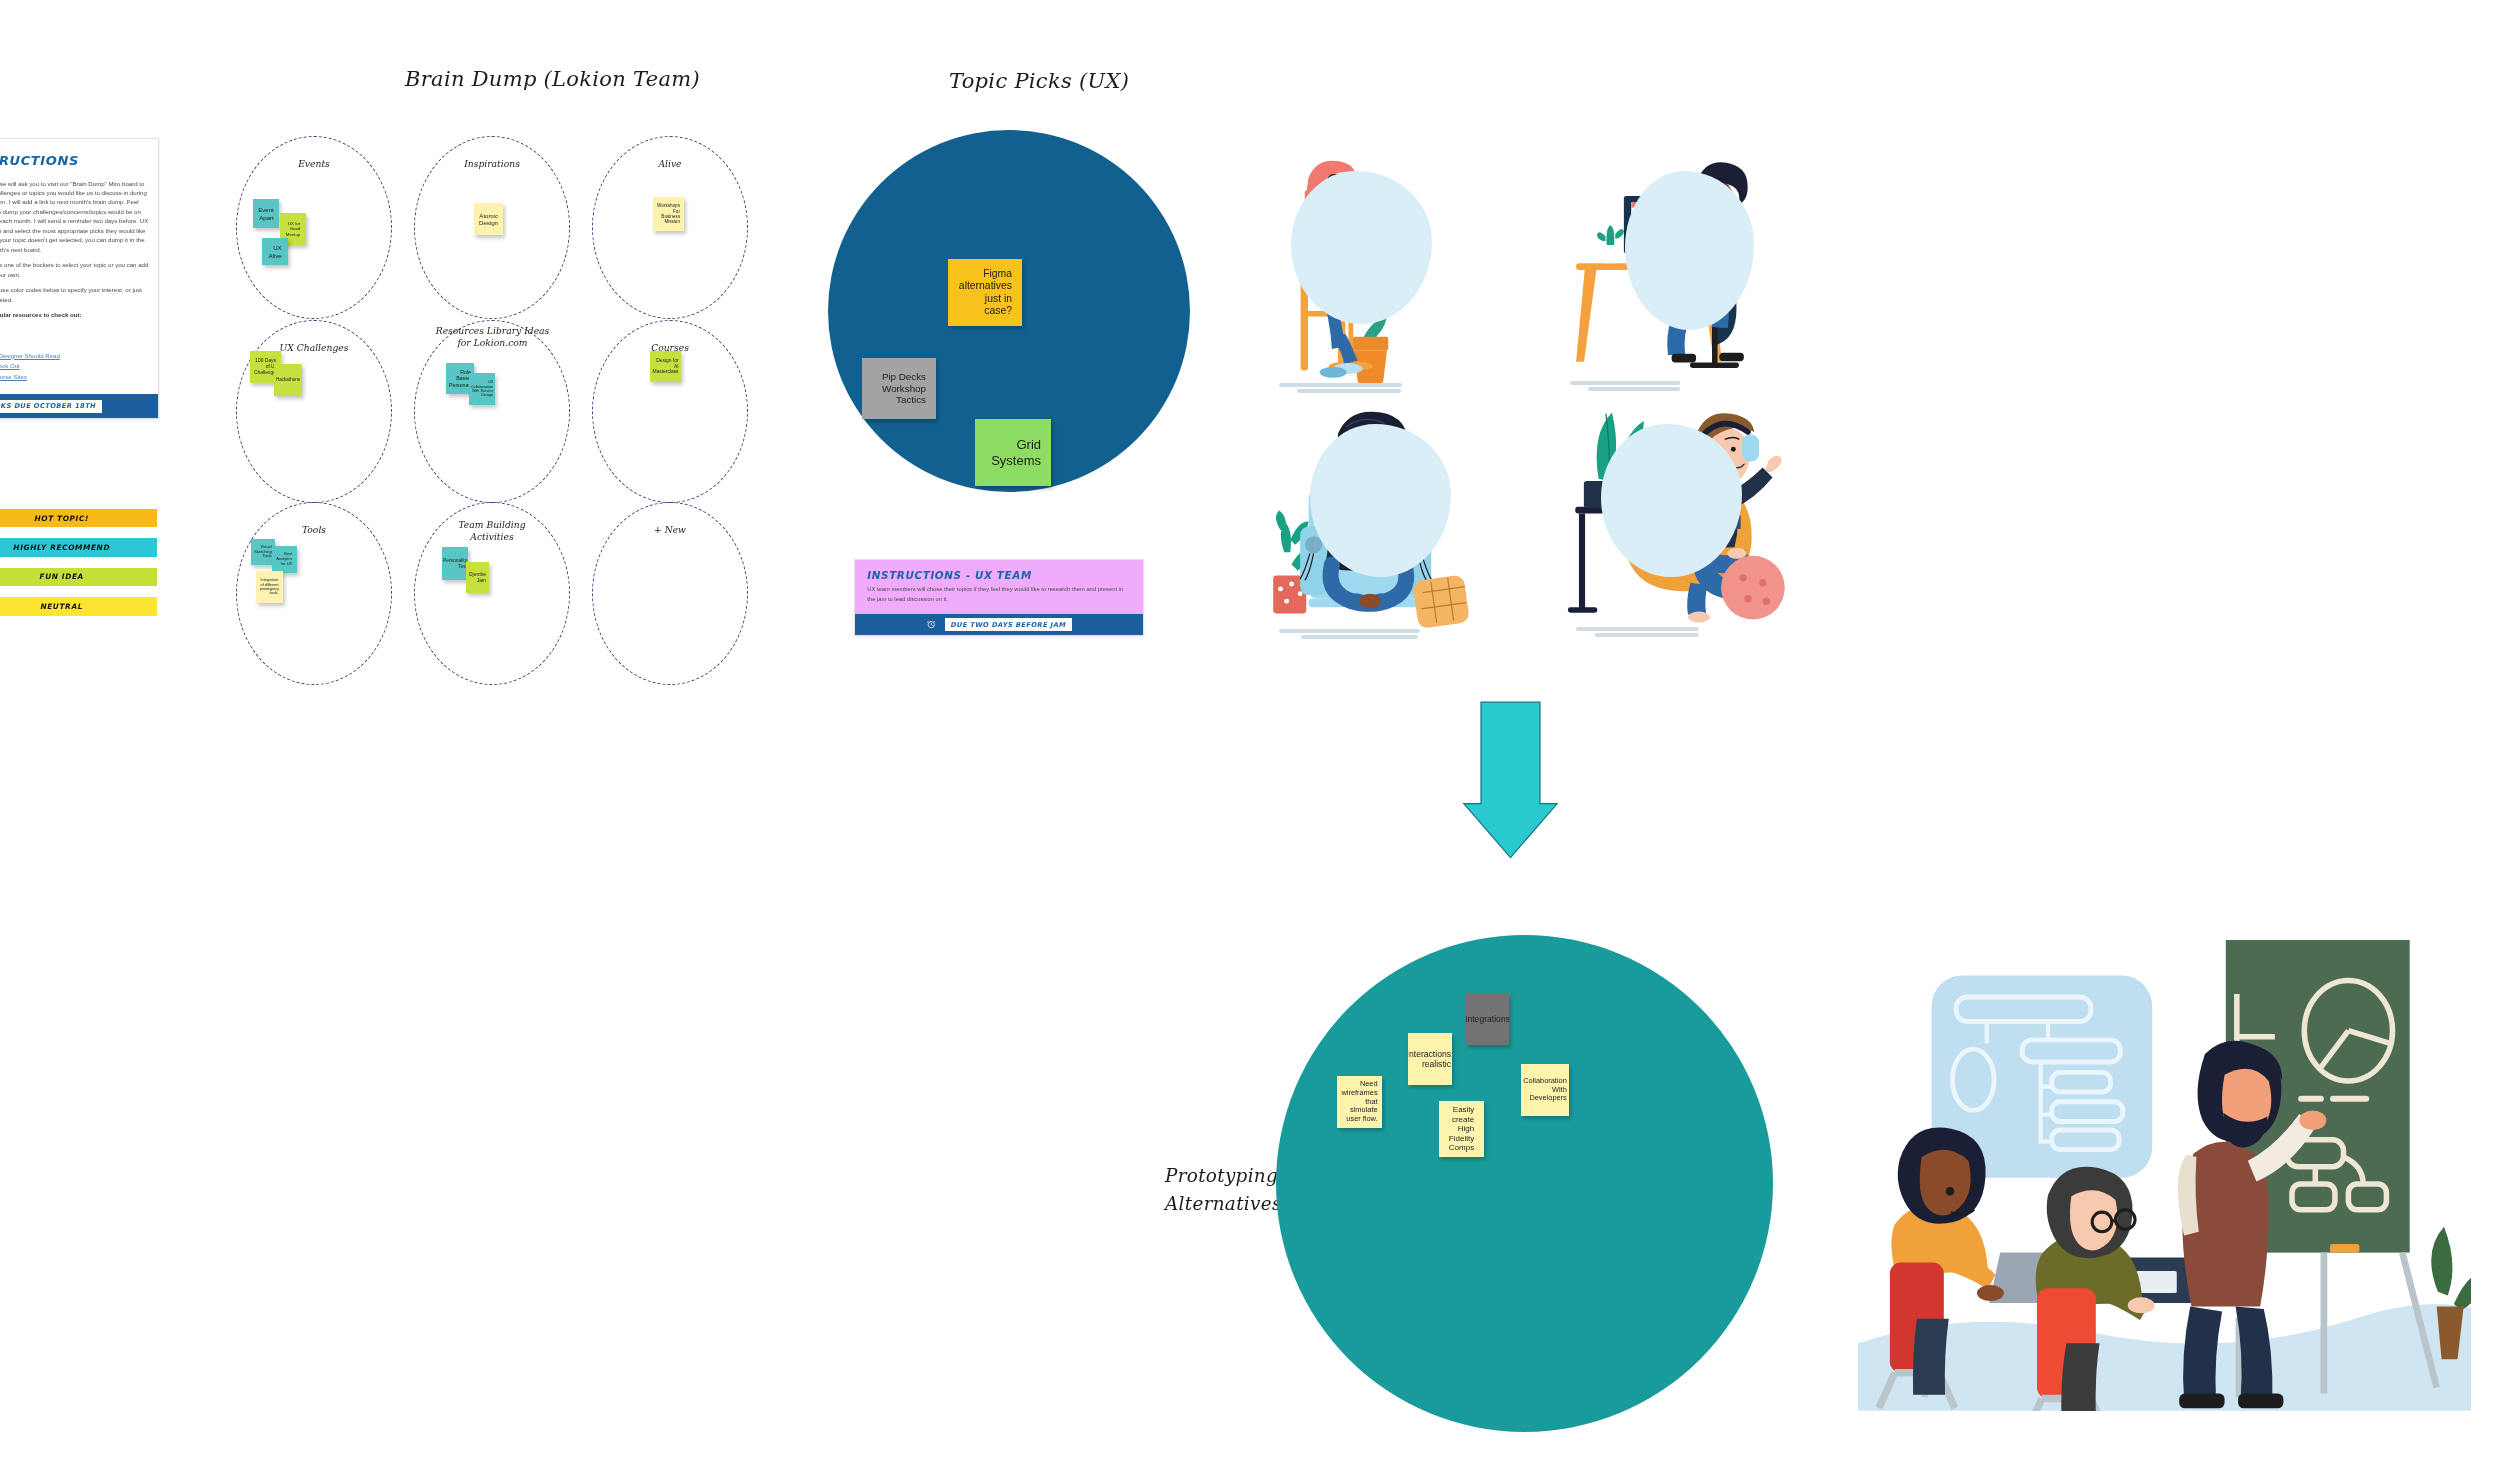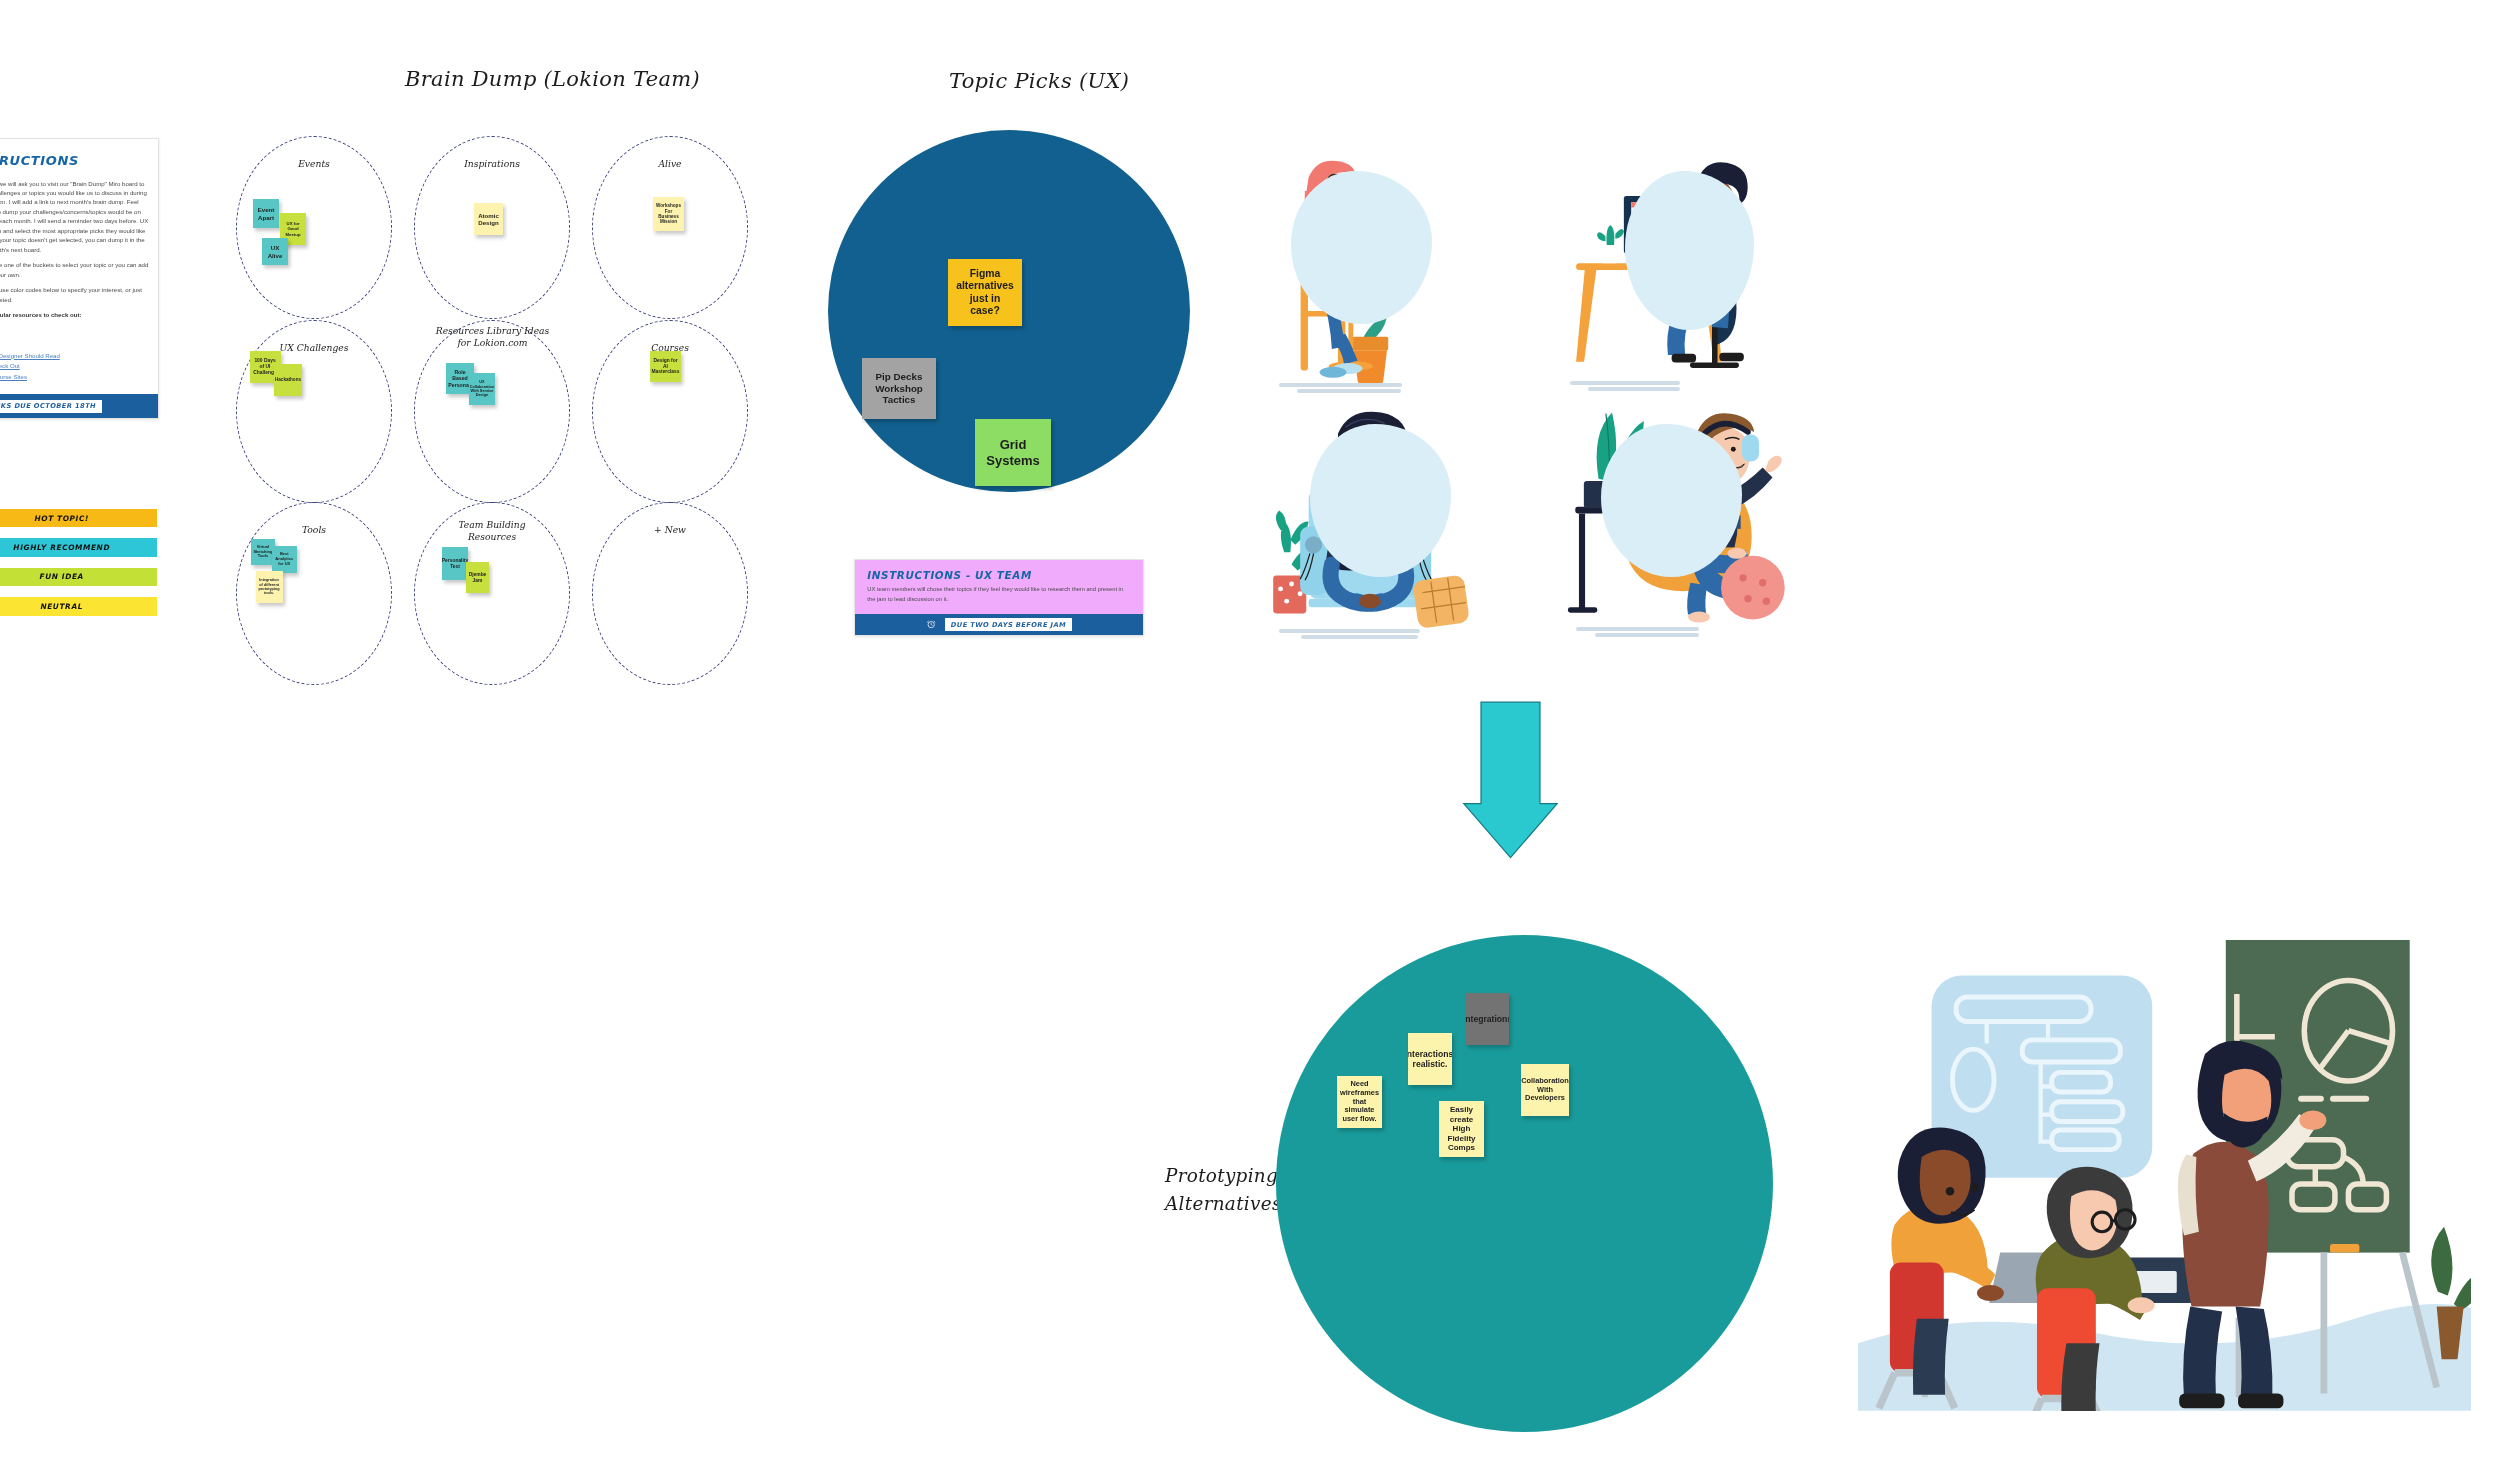--- a/index.html
+++ b/index.html
@@ -37,23 +37,23 @@
 
   
   .bucket{position:absolute;width:156px;height:183px;border:1.2px dashed #3a3f7a;
           border-radius:50%;box-sizing:border-box;}
   .bucket-label{position:absolute;width:156px;text-align:center;top:22px;
                 font-family:"DejaVu Serif",serif;font-style:italic;font-size:9.2px;color:#1c1c1c;
                 line-height:1.35;}
 
   
   .note{position:absolute;box-sizing:border-box;display:flex;align-items:center;
-        justify-content:center;text-align:center;font-family:"Liberation Sans",sans-serif;
+        justify-content:center;text-align:right;font-family:"Liberation Sans",sans-serif;
         color:#1e1e1e;box-shadow:1.8px 2.5px 3.7px rgba(0,0,0,.22);line-height:1.18;
-        padding:10px;overflow:hidden;font-weight:bold;}
+        padding:10px;overflow:hidden;}
 
   
   .bigcircle{position:absolute;border-radius:50%;}
 
   
   .ux-card{position:absolute;left:854px;top:559px;width:288px;background:#f0abfc;
            border:0.6px solid #e4e4e4;box-shadow:0 0.6px 2.5px rgba(0,0,0,.10);}
   .ux-card-title{font-family:"DejaVu Sans",sans-serif;font-weight:bold;font-style:italic;
                  color:#1565a8;font-size:10.4px;letter-spacing:0.6px;padding:8.6px 0 4.9px 12.3px;}
   .ux-card-body{padding:0 12.3px 9.8px 12.3px;font-size:5.8px;line-height:1.6;color:#4a4a4a;}
@@ -146,21 +146,21 @@
   <div style="position:absolute;left:236px;top:502px;">
     <div class="bucket"></div>
     <div class="bucket-label">Tools</div>
     <div class="note" style="left:14.7px;top:37px;width:24.5px;height:26px;background:#57c6c4;font-size:4px;">Virtual Sketching Tools</div>
     <div class="note" style="left:36px;top:44px;width:24.5px;height:27px;background:#57c6c4;font-size:4px;">Best Analytics for UX</div>
     <div class="note" style="left:19.6px;top:69px;width:27px;height:32px;background:#fdf3ae;font-size:3.8px;">Integration of different prototyping tools.</div>
   </div>
 
   <div style="position:absolute;left:414px;top:502px;">
     <div class="bucket"></div>
-    <div class="bucket-label" style="top:17px;width:98px;left:29px;">Team Building Resources</div>
+    <div class="bucket-label" style="top:17px;width:98px;left:29px;">Team Building Activities</div>
     <div class="note" style="left:28px;top:45px;width:26px;height:33px;background:#57c6c4;font-size:4.9px;">Personality Test</div>
     <div class="note" style="left:52px;top:60px;width:23px;height:31px;background:#c7e03d;font-size:4.9px;">Djembe Jam</div>
   </div>
 
   <div style="position:absolute;left:592px;top:502px;">
     <div class="bucket"></div>
     <div class="bucket-label">+ New</div>
   </div>
 
   <div class="board-title script" style="left:949px;top:69px;">Topic Picks (UX)</div>

